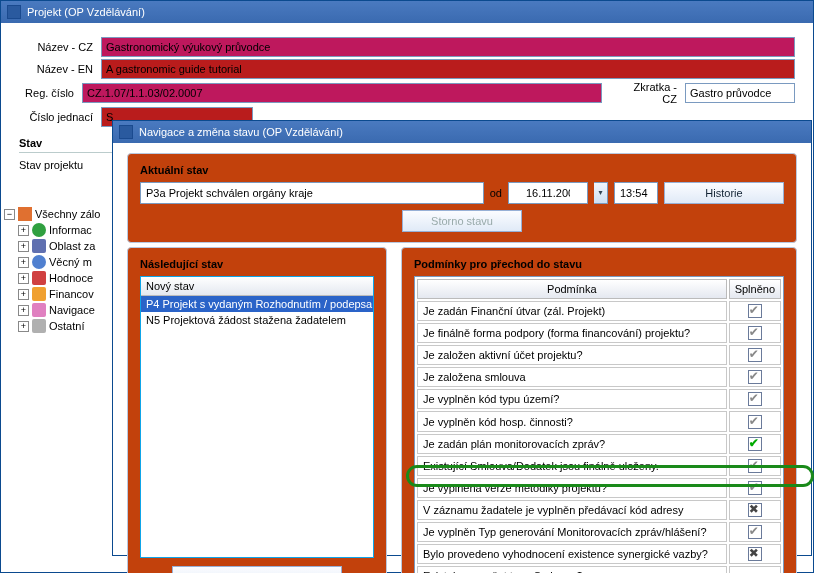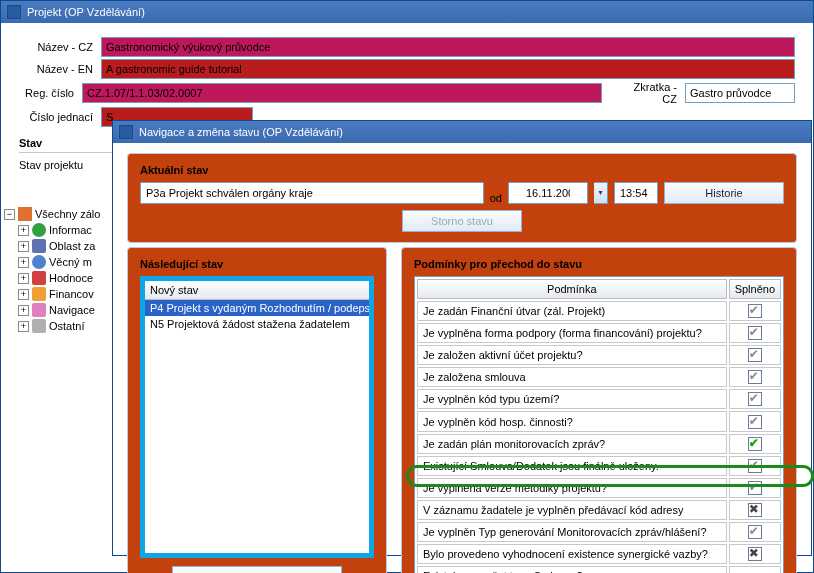--- a/index.html
+++ b/index.html
@@ -29,32 +29,32 @@
 .tree .ticon.blue{background:#5080d0;border-radius:50%}
 .tree .ticon.red{background:#d04040;border-radius:2px}
 .tree .ticon.orange{background:#f0a030;border-radius:2px}
 .tree .ticon.pink{background:#e080c0;border-radius:2px}
 .tree .ticon.gray{background:#b0b0b0;border-radius:2px}
 .tree .children{margin-left:14px}
 .win-nav{left:112px;top:120px;width:700px;height:436px}
 .win-nav .body{padding:10px 14px 10px 14px}
 .fs{border:1px solid #b8c8e0;border-radius:4px;padding:10px 12px 10px 12px;margin-bottom:4px;background:#c2410c}
 .fs .legend{font-weight:bold;font-size:11px;margin-bottom:6px}
-.fs-akt .row{display:flex;align-items:flex-end;gap:6px}
+.fs-akt .row{display:flex;align-items:center;gap:6px}
 .state-field{flex:1;height:22px;border:1px solid #7a9ac0;padding:3px 5px;background:#fff}
 .date-field{width:80px;height:22px;border:1px solid #7a9ac0;padding:3px 17px;background:#fff}
 .time-field{width:44px;height:22px;border:1px solid #7a9ac0;padding:3px 5px;background:#fff}
 .dd{width:14px;height:22px;border:1px solid #7a9ac0;border-left:0;background:linear-gradient(#f0f4fb,#cfe0f5);text-align:center;line-height:20px;font-size:8px;color:#345}
 .btn{height:22px;border:1px solid #97b0d6;background:linear-gradient(#fbfcff,#e0eaf7);padding:0 16px;cursor:pointer;color:#123}
 .btn.disabled{color:#9aa;cursor:default}
 .btnrow-right{display:flex;justify-content:center;margin-top:6px}
 .cols{display:flex;gap:14px}
 .col-left{width:260px}
 .col-right{flex:1}
-.listbox{border:5px solid #0ea5e9;background:#fff;height:282px;overflow:hidden}
+.listbox{border:1px solid #0ea5e9;background:#fff;height:282px;overflow:hidden}
 .list-header{background:linear-gradient(#fff,#e4e8f0);border-bottom:1px solid #bbb;padding:3px 5px}
 .list-item{padding:2px 5px;white-space:nowrap}
 .list-item.selected{background:#2a63c8;color:#fff}
 .btnrow-center{display:flex;justify-content:center;margin-top:8px}
 .cond{position:relative;height:282px}
 .cond-table{border:1px solid #7a9ac0;width:100%;background:#fff}
 .cond-table th{background:linear-gradient(#fff,#e4e8f0);border:1px solid #bbb;padding:3px 5px;text-align:center;font-weight:normal}
 .cond-table td{border:1px solid #c8c8c8;padding:2px 5px;height:19px}
 .cond-table td.ck{width:44px;text-align:center}
 .chk{display:inline-block;width:14px;height:14px;border:1px solid #6a7a9a;background:#fff;position:relative;vertical-align:middle}
@@ -192,21 +192,21 @@
                 <th>Podmínka</th>
                 <th class="ck">Splněno</th>
               </tr>
                 </thead>
               <tbody id="cond-body">
                   <tr>
                     <td>Je zadán Finanční útvar (zál. Projekt)</td>
                     <td class="ck"><span class="chk gray"></span></td>
                   </tr>
                   <tr>
-                    <td>Je vyplněna forma podpory (forma financování) projektu?</td>
+                    <td>Je finálně forma podpory (forma financování) projektu?</td>
                     <td class="ck"><span class="chk gray"></span></td>
                   </tr>
                   <tr>
                     <td>Je založen aktivní účet projektu?</td>
                     <td class="ck"><span class="chk gray"></span></td>
                   </tr>
                   <tr>
                     <td>Je založena smlouva</td>
                     <td class="ck"><span class="chk gray"></span></td>
                   </tr>

